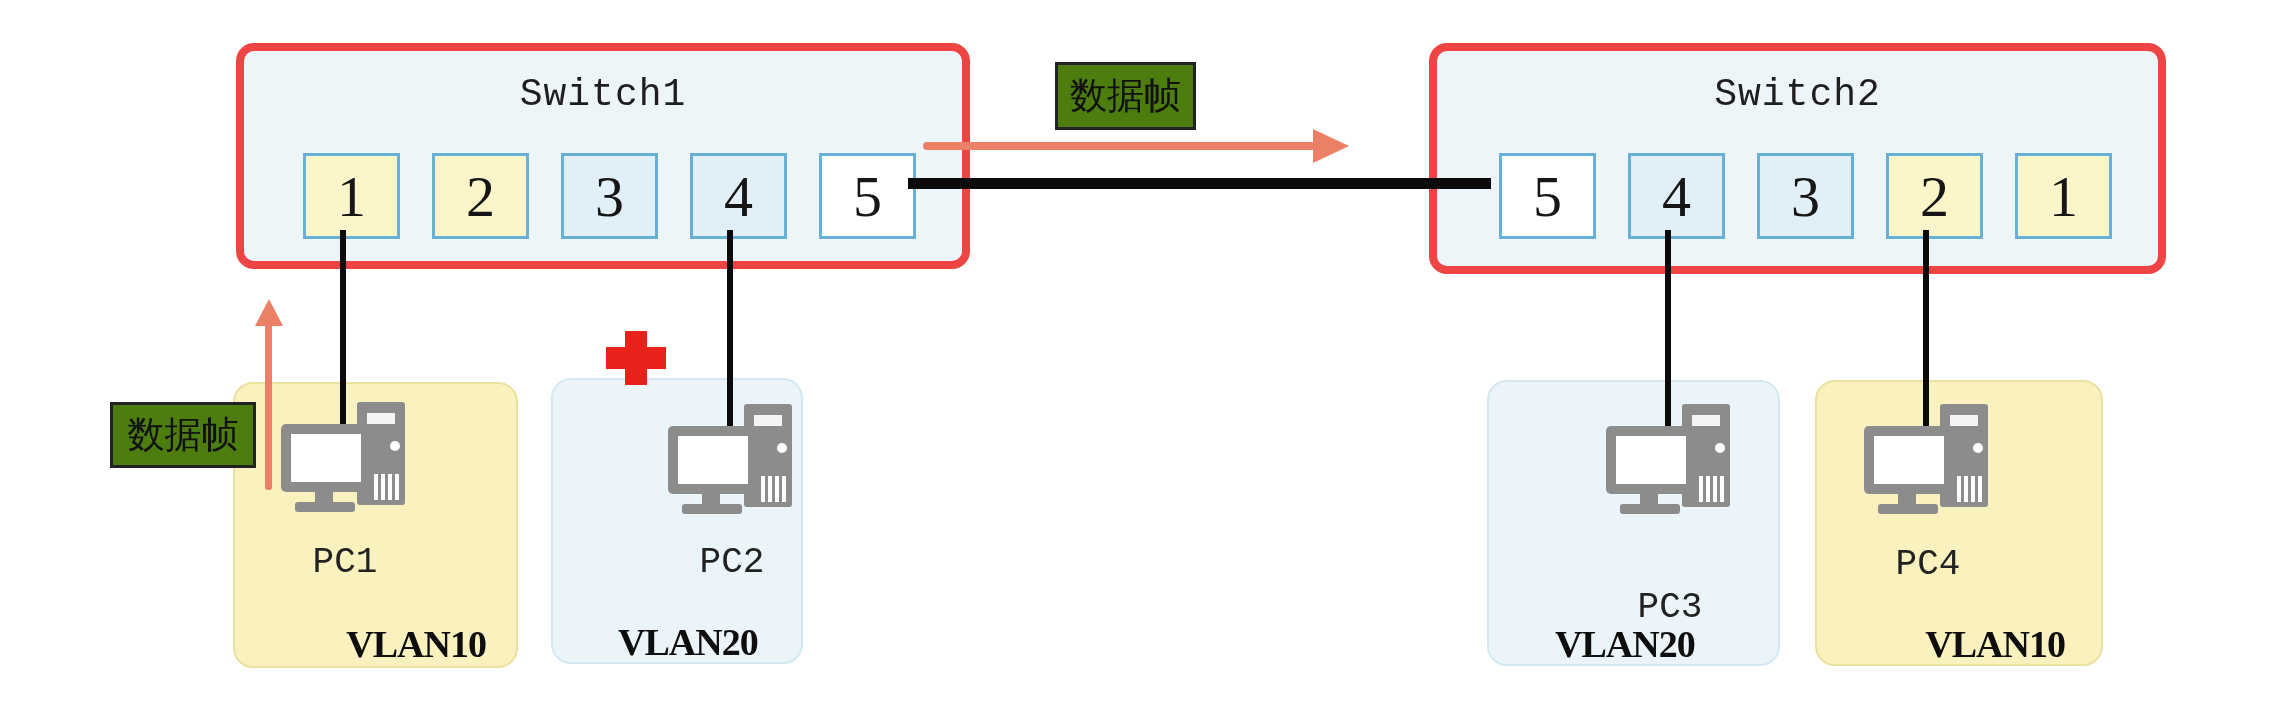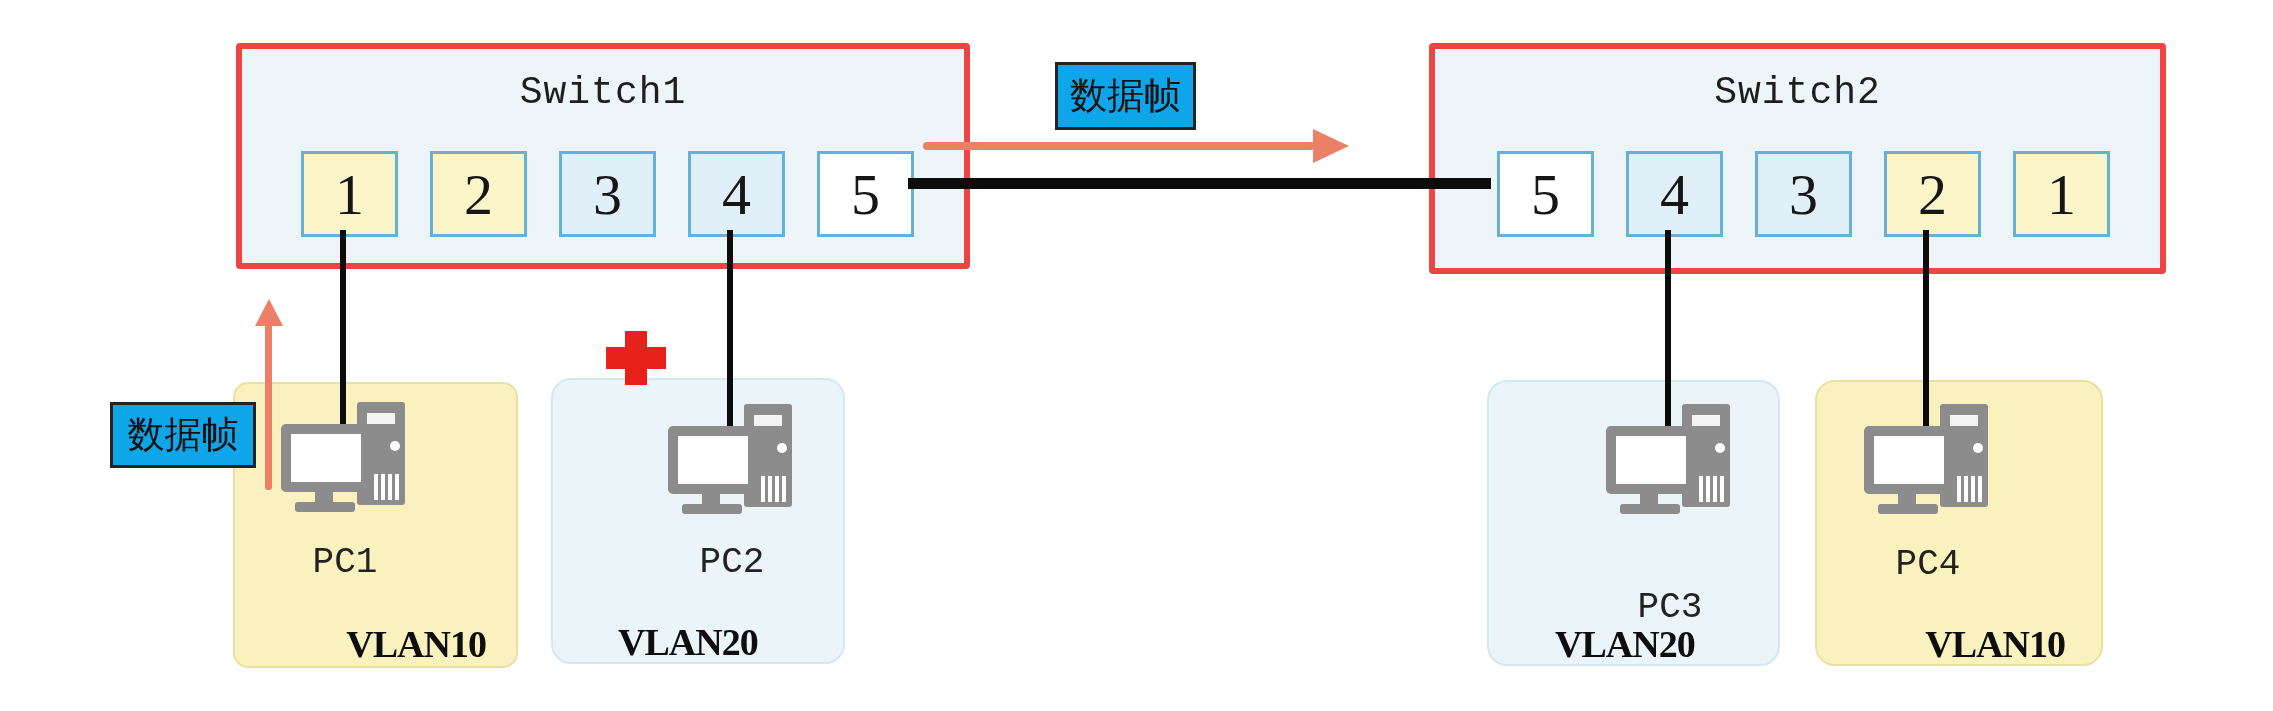--- a/index.html
+++ b/index.html
@@ -3,21 +3,21 @@
 <meta charset="utf-8">
 <style>
   html,body { margin:0; padding:0; background:#ffffff; }
   .canvas {
     position:relative; width:2273px; height:711px; background:#ffffff;
     font-family:"Liberation Mono", monospace; overflow:hidden;
   }
   
   .switch-box {
     position:absolute; box-sizing:border-box;
-    background:#EDF5F9; border:6px solid #ef4444; border-radius:4px;
+    background:#EDF5F9; border:8px solid #ef4444; border-radius:18px;
   }
   #switch1 { left:236px; top:43px; width:734px; height:226px; }
   #switch2 { left:1429px; top:43px; width:737px; height:231px;padding-left:7px; }
   .switch-title {
     position:absolute; left:0; right:0; top:22px; text-align:center;
     font-size:38px; color:#1e1e1e; letter-spacing:1px;
   }
   .port {
     position:absolute; top:102px; width:97px; height:86px; box-sizing:border-box;
     border:3px solid #67B0D8; display:flex; align-items:center; justify-content:center;
@@ -29,33 +29,33 @@
   .s1p1{left:59px}.s1p2{left:188px}.s1p3{left:317px}.s1p4{left:446px}.s1p5{left:575px}
   .s2p1{left:62px}.s2p2{left:191px}.s2p3{left:320px}.s2p4{left:449px}.s2p5{left:578px}
   
   .trunk { position:absolute; left:908px; top:178px; width:583px; height:11px; background:#0b0b0b; z-index:2; }
   .vline { position:absolute; width:6px; height:196px; top:230px; background:#0b0b0b; z-index:2; }
   #link-pc1{left:340px} #link-pc2{left:727px} #link-pc3{left:1665px} #link-pc4{left:1923px}
   
   .pc-box { position:absolute; top:380px; height:286px; box-sizing:border-box; border-radius:20px; }
   .pc-box[data-color="yellow"] { background:#F9F2BE; border:2px solid #E8E1A0; }
   .pc-box[data-color="blue"]   { background:#EAF4F9; border:2px solid #D3E8F1; }
-  #pc1-box{left:233px; width:285px; top:382px;border-radius:15px;}
-  #pc2-box{left:551px; width:294px; top:378px;}
+  #pc1-box{left:233px; width:285px; top:382px;}
+  #pc2-box{left:551px; width:252px; top:378px;}
   #pc3-box{left:1487px; width:293px;}
   #pc4-box{left:1815px; width:288px;padding-left:16px;}
   .pc-icon { position:absolute; z-index:3; }
   .pc-name { position:absolute; width:200px; text-align:center; font-size:36px; color:#222; }
   .vlan-label {
     position:absolute; font-family:"Liberation Serif", serif; font-weight:bold;
     font-size:38px; color:#0e0e0e; letter-spacing:-1px;margin-left:36px;
   }
   
   .frame-label {
-    position:absolute; box-sizing:border-box; background:#0ea5e9; border:3px solid #222;
+    position:absolute; box-sizing:border-box; background:#4d7c0f; border:3px solid #222;
     display:flex; align-items:center; justify-content:center; z-index:5;
     font-family:Liberation Serif, serif; font-size:37px; color:#111;
   }
   #frame-label-left { left:110px; top:402px; width:146px; height:66px; }
   #frame-label-top  { left:1055px; top:62px; width:141px; height:68px; }
   
   .arrow-shaft-h { position:absolute; left:923px; top:142px; width:392px; height:8px; background:#EC8066; border-radius:4px; z-index:4; }
   .arrow-head-r  { position:absolute; left:1313px; top:129px; width:0; height:0; z-index:4;
                    border-top:17px solid transparent; border-bottom:17px solid transparent; border-left:36px solid #EC8066; }
   .arrow-shaft-v { position:absolute; left:265px; top:324px; width:7px; height:166px; background:#EC8066; border-radius:3px; z-index:4; }

